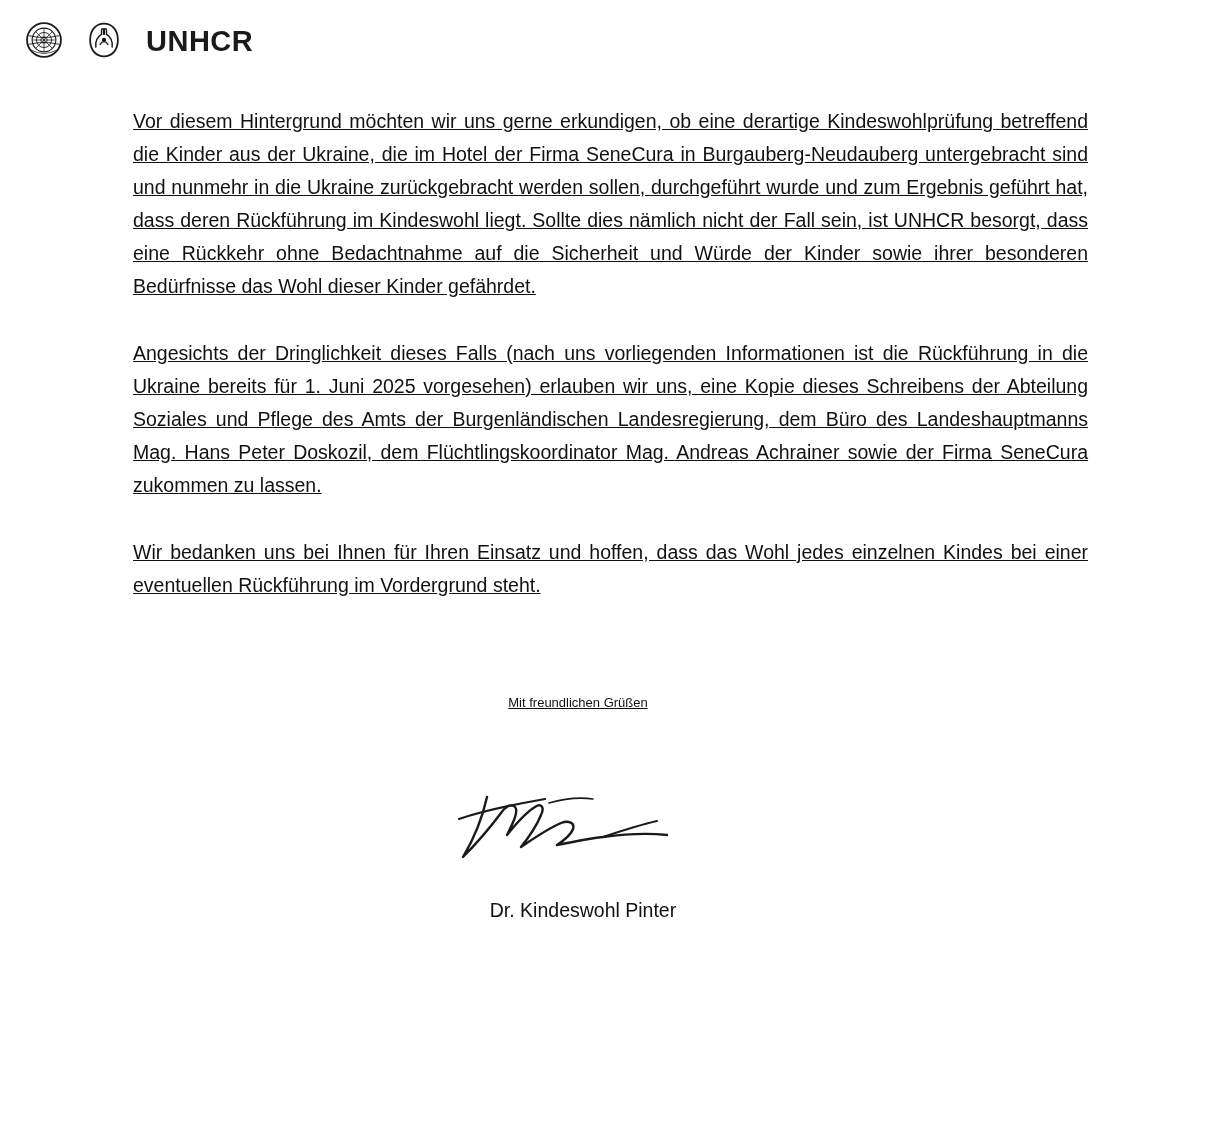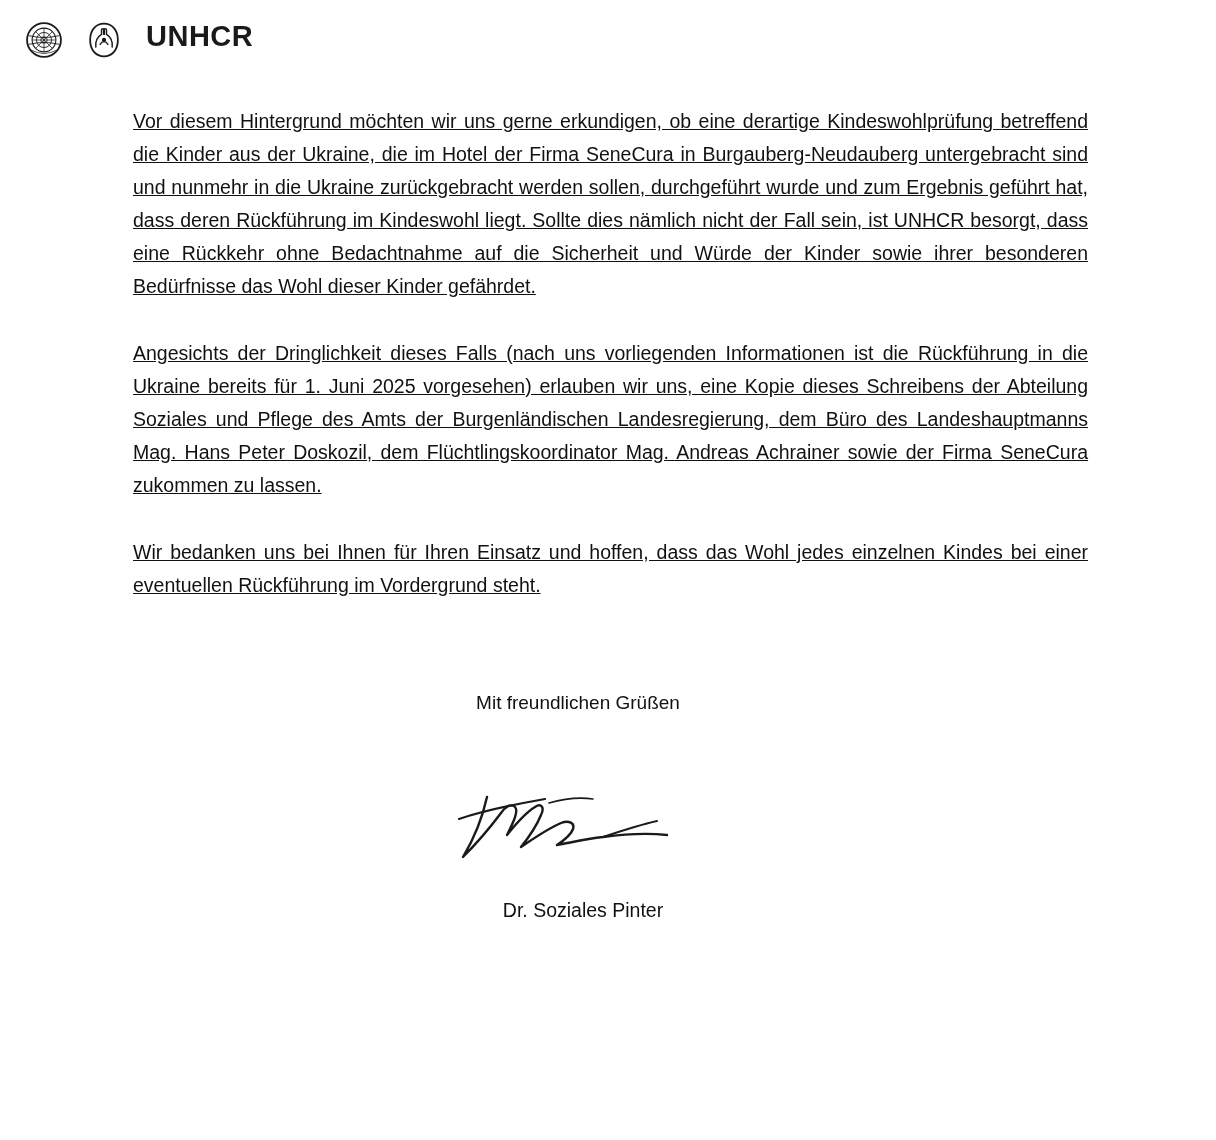--- a/index.html
+++ b/index.html
@@ -21,21 +21,21 @@
     height: 1140px;
     box-sizing: border-box;
   }
 
   
   .letterhead {
     position: absolute;
     top: 22px;
     left: 26px;
     display: flex;
-    align-items: flex-start;
+    align-items: flex-end;
     gap: 26px;
   }
   .emblem {
     width: 36px;
     height: 36px;
     flex: 0 0 auto;
   }
   .emblem svg, .side-emblem svg {
     display: block;
   }
@@ -76,24 +76,25 @@
 
   
   .closing {
     position: absolute;
     left: 133px;
     top: 688px;
     width: 955px;
     text-align: center;
   }
   .salutation {
-    font-size: 19px;
+    font-size: 13px;
     line-height: 30px;
     color: #111111;
     margin-left: -65px;
+    text-decoration: underline;
   }
   .signature {
     margin-top: 52px;
     height: 120px;
     display: flex;
     align-items: center;
     justify-content: center;
     margin-left: -55px;
   }
   .signature svg {
@@ -153,16 +154,16 @@
                    C66 26 60 38 54 50 C62 40 72 28 82 22 C88 18 92 22 88 30
                    C84 40 76 52 68 62 C80 54 94 44 108 38 C116 35 122 38 120 44
                    C118 50 110 56 104 60 C116 58 132 54 150 52
                    C172 49 196 48 214 50" stroke-width="2.4"></path>
           <path d="M150 52 C168 46 186 40 204 36" stroke-width="2"></path>
           <path d="M96 18 C110 14 126 12 140 14" stroke-width="1.6"></path>
         </g>
       </svg>
     </div>
 
-    <div class="signer">Dr. Soziales Pinter</div>
+    <div class="signer">Dr. Kindeswohl Pinter</div>
   </div>
 
 </div>
 
 </body></html>

